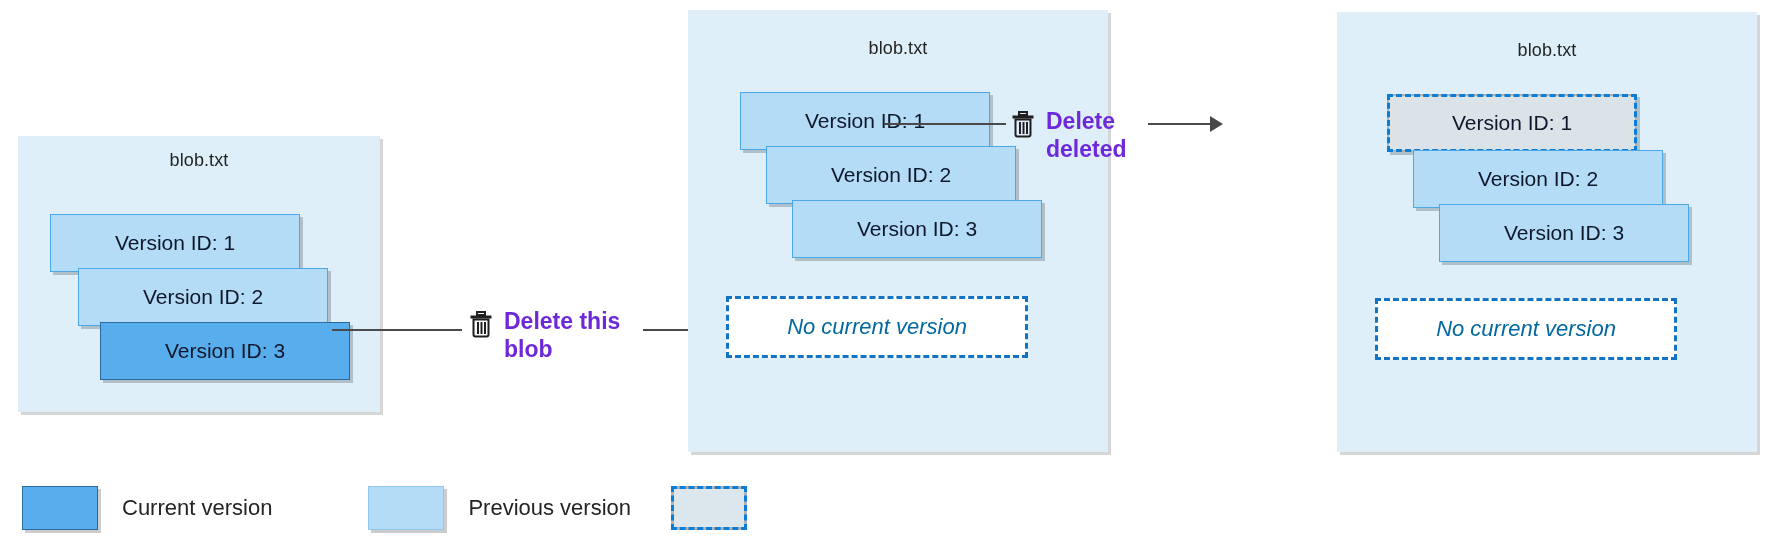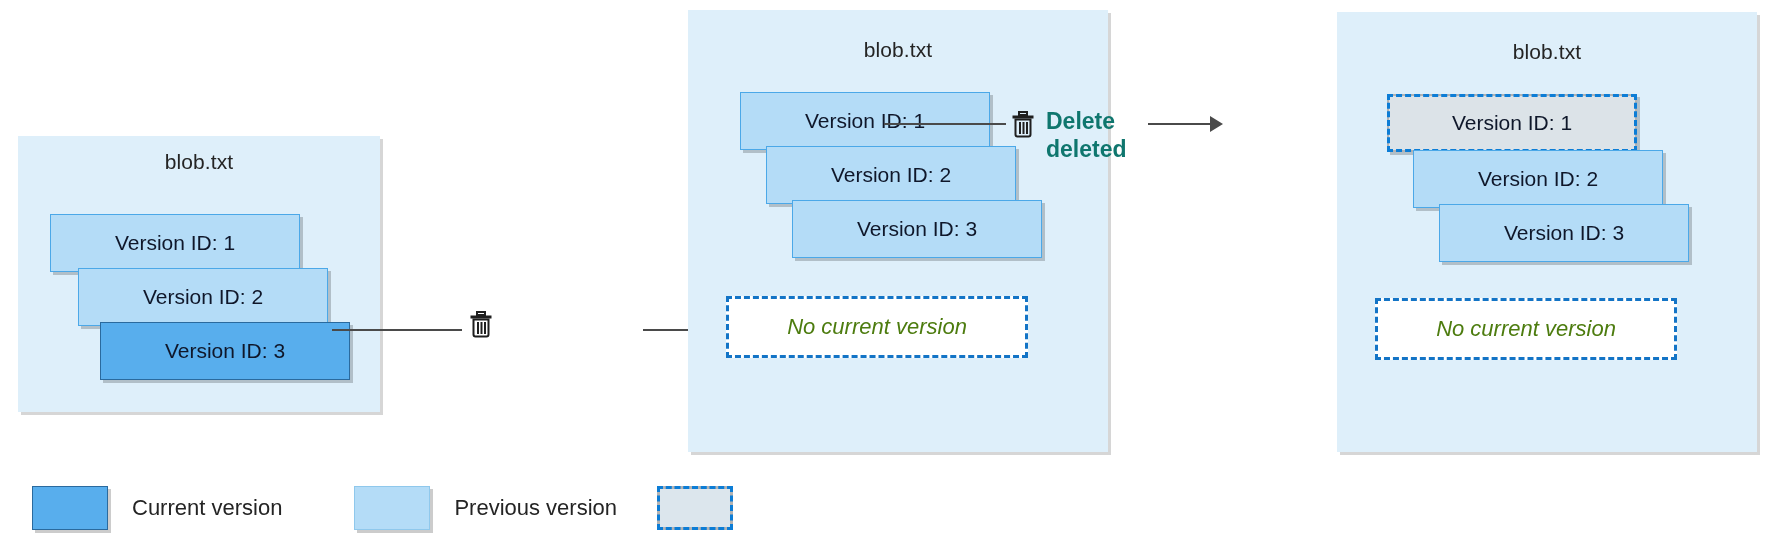--- a/index.html
+++ b/index.html
@@ -23,21 +23,21 @@
   .panel {
     position: absolute;
     background: #deeffa;
     box-shadow: 3px 3px 0 0 rgba(0,0,0,0.16);
   }
   .panel-title {
     position: absolute;
     left: 0;
     right: 0;
     text-align: center;
-    font-size: 21px;
+    font-size: 18px;
     color: #242424;
     letter-spacing: 0.1px;
   }
 
   
   .vbox {
     position: absolute;
     box-sizing: border-box;
     display: flex;
     align-items: center;
@@ -70,21 +70,21 @@
   .nocurrent {
     position: absolute;
     box-sizing: border-box;
     background: #ffffff;
     border: 3px dashed #1374c6;
     display: flex;
     align-items: center;
     justify-content: center;
     font-size: 22px;
     font-style: italic;
-    color: #4d7c0f;
+    color: #0369a1;
   }
 
   
   .hline {
     position: absolute;
     height: 2px;
     background: #4a4a4a;
   }
   .arrowhead {
     position: absolute;
@@ -102,28 +102,28 @@
     align-items: flex-start;
     gap: 10px;
   }
   .action .trash {
     flex: 0 0 auto;
     margin-top: 2px;
   }
   .action .action-text {
     font-size: 23px;
     font-weight: bold;
-    color: #0f766e;
+    color: #6d28d9;
     line-height: 1.22;
   }
 
   
   .legend {
     position: absolute;
-    left: 32px;
+    left: 22px;
     top: 486px;
     display: flex;
     align-items: center;
   }
   .legend-item {
     display: flex;
     align-items: center;
   }
   .legend-swatch {
     position: relative;
@@ -182,20 +182,24 @@
     <span class="trash">
       <svg width="26" height="30" viewBox="0 0 26 30" aria-hidden="true">
         <path d="M9 3 h8 v3 h-8 z" fill="none" stroke="#1f1f1f" stroke-width="2"></path>
         <rect x="2.5" y="6.5" width="21" height="3" fill="#1f1f1f"></rect>
         <path d="M5.5 10.5 h15 v15 a2 2 0 0 1 -2 2 h-11 a2 2 0 0 1 -2 -2 z" fill="none" stroke="#1f1f1f" stroke-width="2"></path>
         <rect x="9" y="13" width="2" height="12" fill="#1f1f1f"></rect>
         <rect x="12.5" y="13" width="2" height="12" fill="#1f1f1f"></rect>
         <rect x="16" y="13" width="2" height="12" fill="#1f1f1f"></rect>
       </svg>
     </span>
+    <span class="action-text">
+      <span>Delete this</span><br>
+      <span>blob</span>
+    </span>
   </div>
 
   <div class="hline" style="left:643px; top:329px; width:75px;"></div>
   <div class="arrowhead" style="left:718px; top:322px;"></div>
 
   <div class="panel" style="left:688px; top:10px; width:420px; height:442px;">
     <div class="panel-title" style="top:28px;">blob.txt</div>
 
     <div class="vbox previous" style="left:52px; top:82px; width:250px; height:58px;">
       <span>Version ID: 1</span>
@@ -250,21 +254,21 @@
     <div class="nocurrent" style="left:38px; top:286px; width:302px; height:62px;">
       <span>No current version</span>
     </div>
   </div>
 
   <div class="legend">
     <div class="legend-item">
       <span class="legend-swatch current"></span>
       <span class="legend-label" style="margin-left:24px;">Current version</span>
     </div>
-    <div class="legend-item" style="margin-left:40px;padding-left:32px;">
+    <div class="legend-item" style="margin-left:64px;padding-left:32px;">
       <span class="legend-swatch previous"></span>
       <span class="legend-label" style="margin-left:24px;">Previous version</span>
     </div>
     <div class="legend-item" style="margin-left:40px;">
       <span class="legend-swatch softdeleted"></span>
     </div>
   </div>
 
 </div>
 

